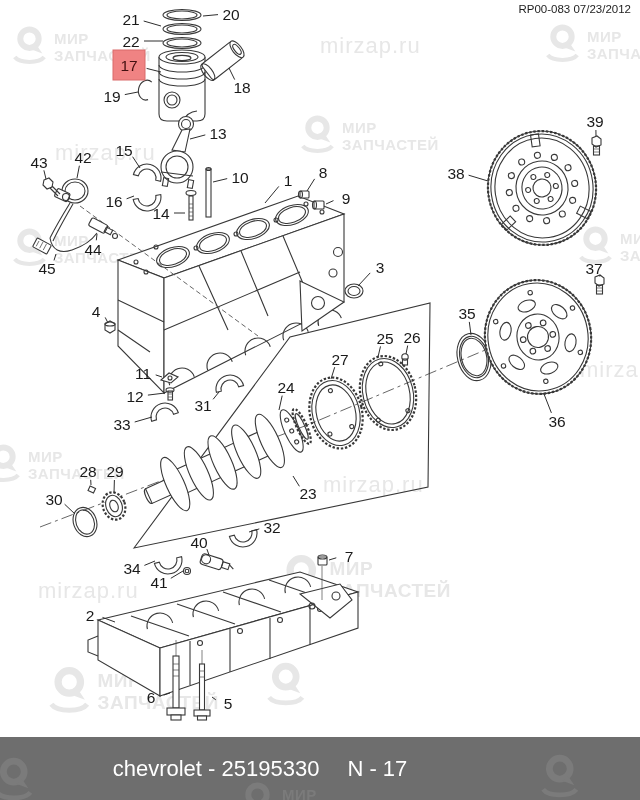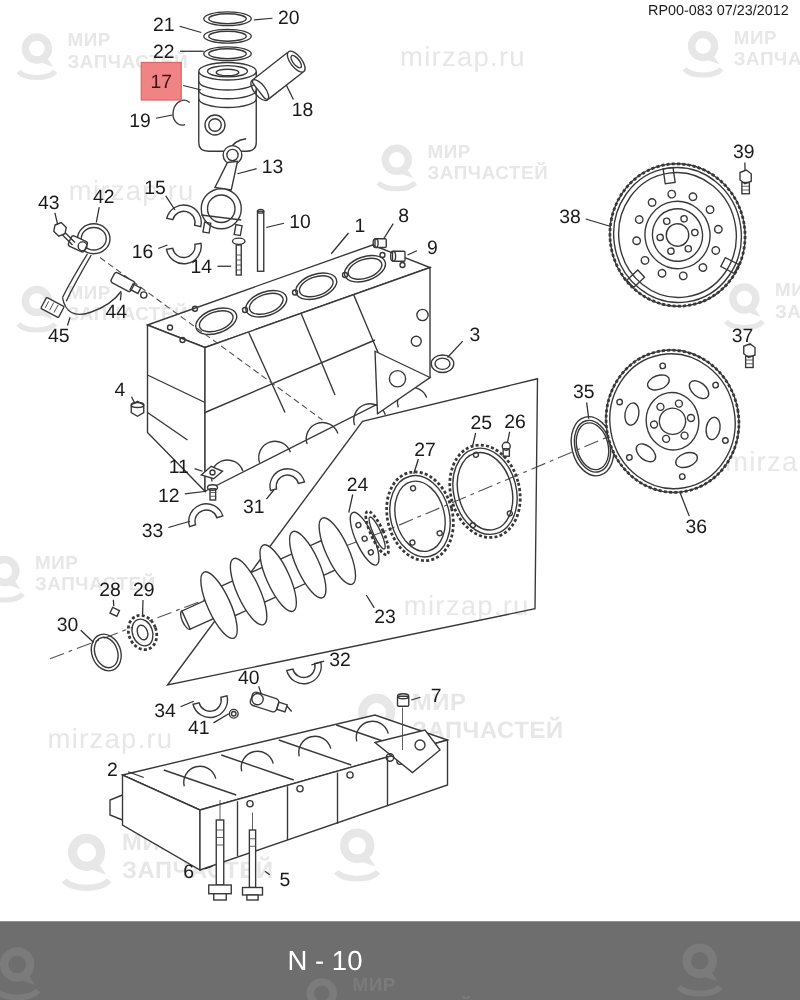--- a/index.html
+++ b/index.html
@@ -1,21 +1,21 @@
 <!DOCTYPE html>
 <html><head>
 <meta charset="utf-8">
 <style>
   html,body{margin:0;padding:0;background:#fff;}
   #page{position:relative;width:640px;height:800px;background:#fff;overflow:hidden;
         font-family:"Liberation Sans",sans-serif;}
   #wm-layer{position:absolute;left:0;top:0;width:640px;height:737px;z-index:0;overflow:hidden;}
   .wm{position:absolute;color:#e7e7e7;white-space:nowrap;user-select:none;}
   .wm-site{font-size:22px;font-weight:normal;letter-spacing:1px;}
-  .wm-brand{display:flex;align-items:flex-start;gap:7px;}
+  .wm-brand{display:flex;align-items:center;gap:7px;}
   .wm-brand .bt{font-size:15px;font-weight:bold;line-height:1.15;letter-spacing:.5px;}
   .wm-brand.lg .bt{font-size:19px;}
   .wm-footer{color:#7b7b7b;}
   #diagram{position:absolute;left:0;top:0;z-index:1;}
   #doc-ref{position:absolute;top:3px;right:9px;font-size:11.5px;color:#1d1d1d;z-index:2;}
   #footer-bar{position:absolute;left:0;top:737px;width:640px;height:63px;z-index:2;overflow:hidden;}
   #footer-text{position:relative;z-index:2;display:flex;justify-content:center;align-items:center;
                gap:28px;height:100%;padding-right:120px;box-sizing:border-box;
                font-size:22px;}
   svg text{font-family:"Liberation Sans",sans-serif;}
@@ -688,21 +688,22 @@
         </g>
         <g>
           <line x1="54.0" y1="260.4" x2="56" y2="254" stroke="#2e2e2e" stroke-width="1"></line>
           <text x="47" y="273.5" text-anchor="middle" font-size="15.5" fill="#1a1a1a">45</text>
         </g>
       </g>
   </svg>
 
   <div id="footer-bar" style="background: rgb(110, 110, 110);">
     <div id="footer-text" style="color: rgb(255, 255, 255);">
-      <span>N - 10</span>
+      <span>chevrolet - 25195330</span>
+      <span>N - 17</span>
     </div>
   <div class="wm wm-footer" style="left: -6px; top: 18px;"><svg width="39.52" height="52" viewBox="0 0 38 50">
           <circle cx="19" cy="16" r="10" fill="none" stroke="currentColor" stroke-width="6.5"></circle>
           <path d="M27,23 L33,32 L22,28 Z" fill="currentColor"></path>
           <path d="M3,36 A17,8 0 0 0 35,36" fill="none" stroke="currentColor" stroke-width="4.5"></path>
         </svg></div>
       <div class="wm wm-footer" style="left: 540px; top: 15px;"><svg width="39.52" height="52" viewBox="0 0 38 50">
           <circle cx="19" cy="16" r="10" fill="none" stroke="currentColor" stroke-width="6.5"></circle>
           <path d="M27,23 L33,32 L22,28 Z" fill="currentColor"></path>
           <path d="M3,36 A17,8 0 0 0 35,36" fill="none" stroke="currentColor" stroke-width="4.5"></path>

